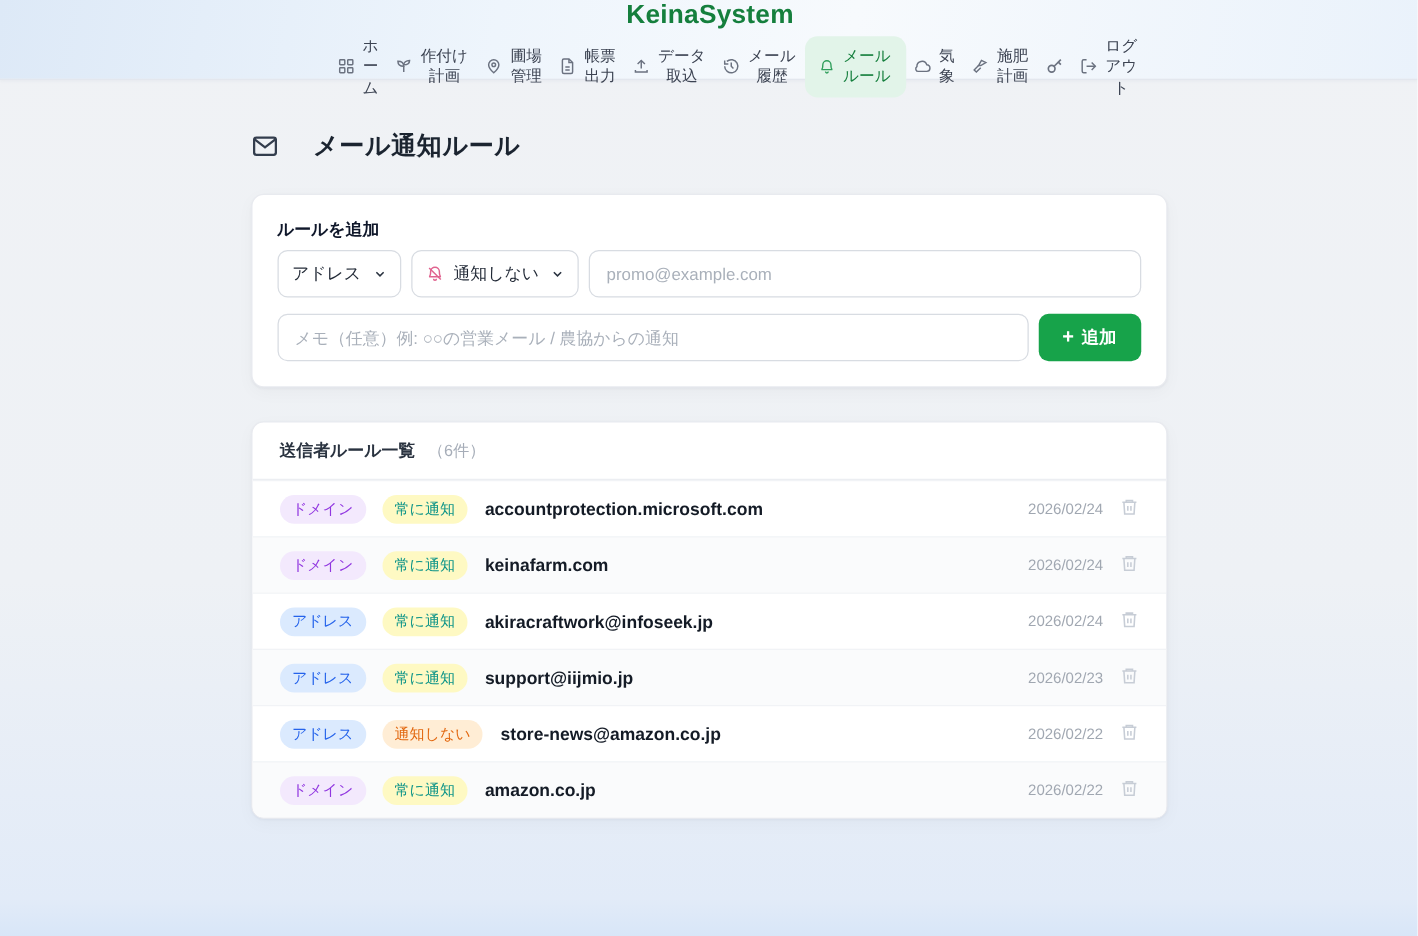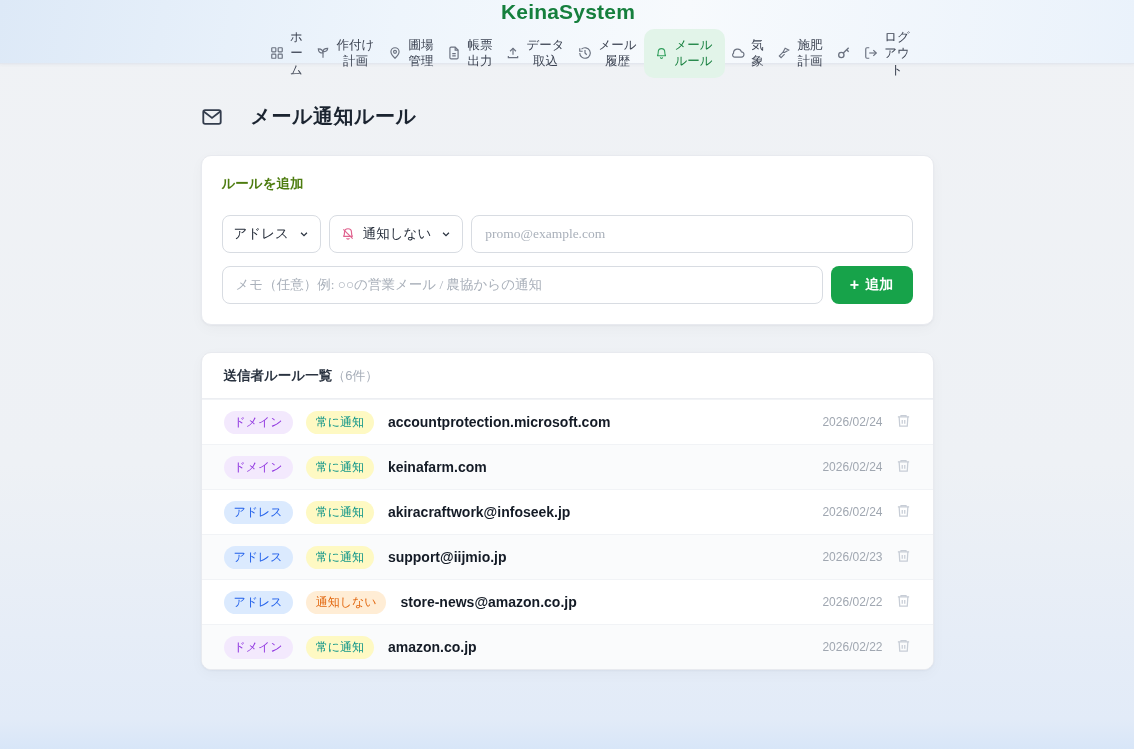--- a/index.html
+++ b/index.html
@@ -37,45 +37,45 @@
   .container { width:733px; margin:0 auto; }
   .page-head { display:flex; align-items:center; gap:13px; margin-top:39px; }
   .page-head h1 { font-size:20px; font-weight:bold; color:#1b2430; letter-spacing:.5px;margin-left:15px; }
   .page-head .mail-ic { display:flex; color:#333d4d; }
 
   .card {
     background:#fff; border:1px solid #e8eaef; border-radius:10px;
     box-shadow:0 1px 2px rgba(16,24,40,.04), 0 4px 14px rgba(16,24,40,.03);
   }
   .add-card { margin-top:25px; padding:19px 20px 20px 20px; }
-  .add-title { font-size:13.5px; font-weight:bold; color:#4d7c0f; margin-bottom:22px; }
+  .add-title { font-size:13.5px; font-weight:bold; color:#0f172a; margin-bottom:7px; }
 
   .controls-row { display:flex; gap:8px; margin-bottom:13px; }
   .select-box {
     height:38px; display:flex; align-items:center; gap:8px;
     background:#fff; border:1px solid #d8dce2; border-radius:8px;
     padding:0 11px; font-size:13.5px; color:#1f2734; cursor:pointer; font-family:inherit;
   }
   .select-box .chev { display:flex; color:#2a3340; margin-left:2px; }
   .text-input {
     flex:1; height:38px; border:1px solid #d8dce2; border-radius:8px;
-    padding:0 13px; font-size:13.5px; font-family:Liberation Serif, serif; color:#1f2734; background:#fff;
+    padding:0 13px; font-size:13.5px; font-family:Liberation Sans, sans-serif; color:#1f2734; background:#fff;
   }
   .text-input::placeholder { color:#a9b0ba; }
   .submit-btn {
     width:82px; height:38px; flex:0 0 auto;
     background:#17a34a; color:#fff; border:none; border-radius:8px;
     font-size:14px; font-weight:bold; font-family:inherit; cursor:pointer;
     display:flex; align-items:center; justify-content:center; gap:6px;
   }
   .submit-btn .plus { font-size:16px; font-weight:bold; line-height:1; }
 
   
   .list-card { margin-top:27px; margin-bottom:28px; overflow:hidden; }
-  .list-head { display:flex; align-items:baseline; padding:14px 22px 13px 22px; border-bottom:1px solid #eceef2; }
+  .list-head { display:flex; align-items:baseline; gap:10px; padding:14px 22px 13px 22px; border-bottom:1px solid #eceef2; }
   .list-title { font-size:13.5px; font-weight:bold; color:#2a3340; }
   .list-count { font-size:13px; color:#a6adb8; }
   .rule-row { display:flex; align-items:center; height:45px; padding:0 22px; border-top:1px solid #f1f3f6; }
   .rule-row:first-of-type { border-top:none; }
   .rule-row:nth-of-type(odd) { background:#fafbfc; }
   .badge {
     font-size:12px; line-height:1; padding:5px 10px 6px 10px; border-radius:999px; white-space:nowrap;
   }
   .badge.kind { margin-right:13px; }
   .badge[data-kind="domain"]  { background:#f3e9fd; color:#9137e0; }

